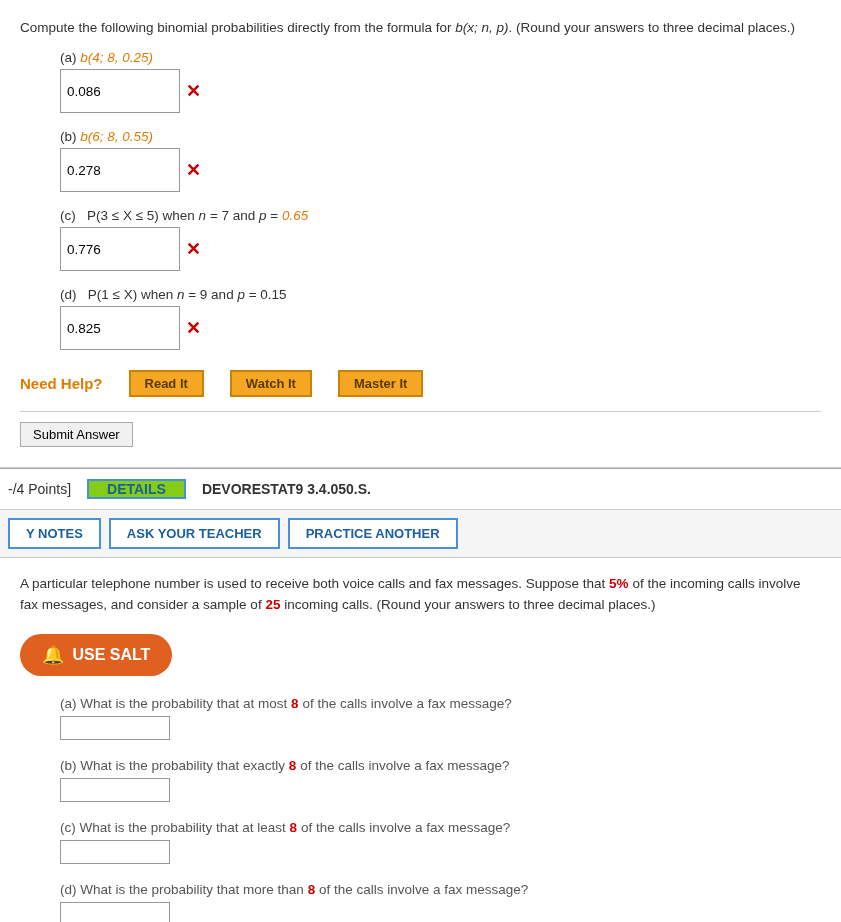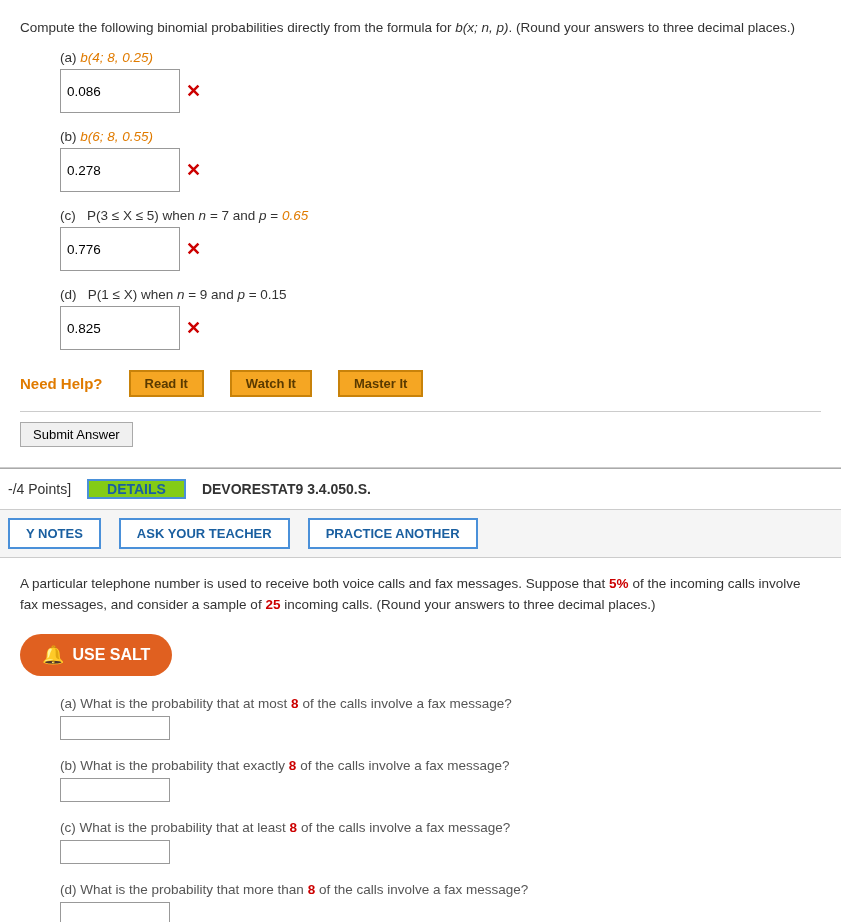--- a/index.html
+++ b/index.html
@@ -121,21 +121,21 @@
 
     .dev-label {
       font-size: 14px;
       font-weight: bold;
       color: #333;
     }
 
     .action-bar {
       display: flex;
       align-items: center;
-      gap: 10px;
+      gap: 0;
       padding: 8px 8px;
       border-bottom: 1px solid #ccc;
       background: #f5f5f5;
     }
 
     .action-btn {
       border: 2px solid #4a90d9;
       color: #1a5fa0;
       font-weight: bold;
       padding: 6px 16px;

